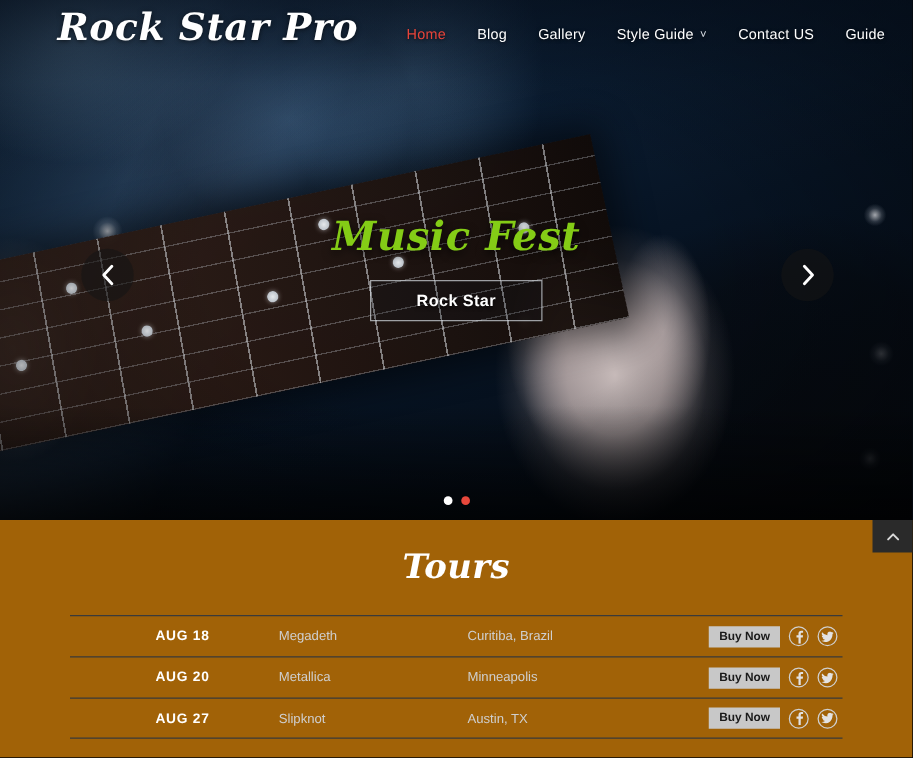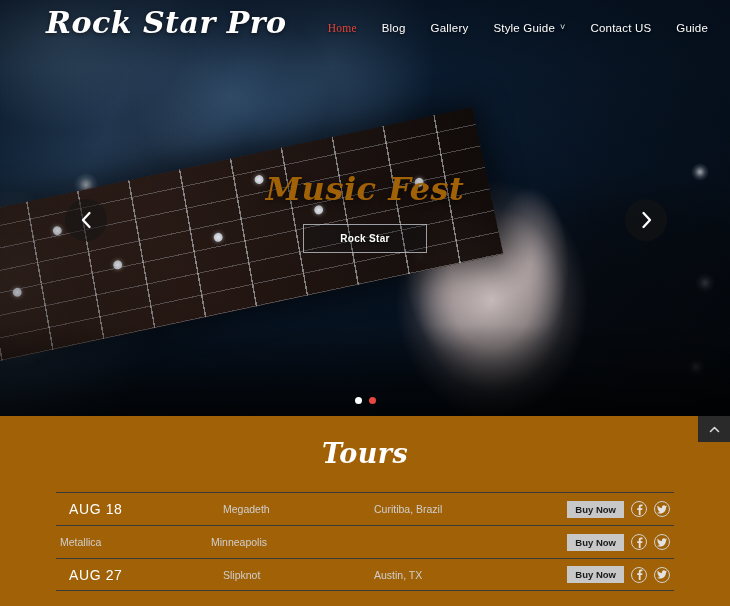--- a/index.html
+++ b/index.html
@@ -98,45 +98,45 @@
     margin-left:auto;
     display:flex; align-items:center; gap:25px;
     padding-top:14px;
   }
   .nav-item {
     font-size:11.5px; color:#ffffff;
     letter-spacing:0.2px; cursor:pointer;
     display:flex; align-items:center; gap:5px;
     text-shadow:0 1px 3px rgba(0,0,0,0.65);
   }
-  .nav-item.active { color:#e8443a;font-family:Liberation Serif, serif; }
+  .nav-item.active { color:#e8443a; }
   .caret {
     display:inline-block;
     font-size:9px; color:#dfe6ed; line-height:1;
     transform:translateY(-1px);
   }
 
   
   .hero-caption {
     position:absolute; left:0; right:0; top:170px;
     z-index:10; text-align:center;
   }
   .hero-title {
     font-family:"DejaVu Serif", serif;
     font-style:italic; font-weight:700;
-    font-size:32px; color:#a16207;
+    font-size:32px; color:#84cc16;
     letter-spacing:0.5px;
     text-shadow:0 2px 8px rgba(0,0,0,0.75);
   }
   .hero-btn {
     display:inline-block; margin-top:16px;
     padding:8px 36px;
     border:1px solid rgba(230,236,242,0.65);
     background:rgba(12,20,32,0.18);
-    color:#ffffff; font-size:10px; font-weight:700;
+    color:#ffffff; font-size:13px; font-weight:700;
     letter-spacing:0.3px; cursor:pointer;
     text-shadow:0 1px 3px rgba(0,0,0,0.7);
   }
 
   
   .slider-arrow {
     position:absolute; top:199px; z-index:15;
     width:42px; height:42px; border-radius:50%;
     background:rgba(20,20,20,0.58);
     display:flex; align-items:center; justify-content:center;
@@ -172,22 +172,22 @@
   .tour-table { width:618px; margin:0 auto; }
   .tour-row {
     display:flex; align-items:center;
     height:33px;
     border-top:1px solid #3a3a3a;
     padding:0 4px;
   }
   .tour-row:last-child { border-bottom:1px solid #3a3a3a; }
   .col-date {
     width:163px;
-    font-size:14px; font-weight:400; color:#ffffff;
-    letter-spacing:0.6px; padding-left:9px;
+    font-size:11px; font-weight:700; color:#ffffff;
+    letter-spacing:0.6px; padding-left:9px;text-align:center;
   }
   .col-band { width:150px; font-size:10.5px; color:#cfcfcf; }
   .col-place { flex:1; font-size:10.5px; color:#cfcfcf; padding-left:1px; }
   .col-actions { display:flex; align-items:center; gap:7px; }
   .buy-btn {
     background:#c8c8c8; color:#1a1a1a;
     font-size:9.5px; font-weight:700;
     padding:3px 8px; cursor:pointer;
     white-space:nowrap;
   }
@@ -295,20 +295,21 @@
         </span>
         <span class="soc">
           <svg width="10" height="9" viewBox="0 0 10 9" aria-hidden="true">
             <path d="M10 1.2c-0.37 0.16-0.76 0.27-1.18 0.32 0.42-0.25 0.75-0.65 0.9-1.13-0.4 0.24-0.84 0.41-1.3 0.5A2.05 2.05 0 0 0 4.93 2.76c0 0.16 0.02 0.32 0.05 0.47A5.82 5.82 0 0 1 0.7 0.83a2.05 2.05 0 0 0 0.63 2.74 2.03 2.03 0 0 1-0.93-0.26v0.03c0 0.99 0.7 1.82 1.64 2.01a2.06 2.06 0 0 1-0.92 0.04 2.05 2.05 0 0 0 1.91 1.42A4.11 4.11 0 0 1 0 7.66 5.8 5.8 0 0 0 3.15 8.58c3.77 0 5.84-3.13 5.84-5.84l-0.01-0.27A4.17 4.17 0 0 0 10 1.2z" fill="currentColor"></path>
           </svg>
         </span>
       </div>
     </div>
 
     <div class="tour-row">
+      <div class="col-date">AUG 20</div>
       <div class="col-band">Metallica</div>
       <div class="col-place">Minneapolis</div>
       <div class="col-actions">
         <span class="buy-btn">Buy Now</span>
         <span class="soc">
           <svg width="7" height="11" viewBox="0 0 7 11" aria-hidden="true">
             <path d="M4.6 11V6H6.2l0.25-1.8H4.6V3.1c0-0.52 0.15-0.87 0.9-0.87H6.5V0.6C6.27 0.57 5.72 0.5 5.07 0.5c-1.35 0-2.28 0.83-2.28 2.35V4.2H1.2V6h1.59v5z" fill="currentColor"></path>
           </svg>
         </span>
         <span class="soc">

